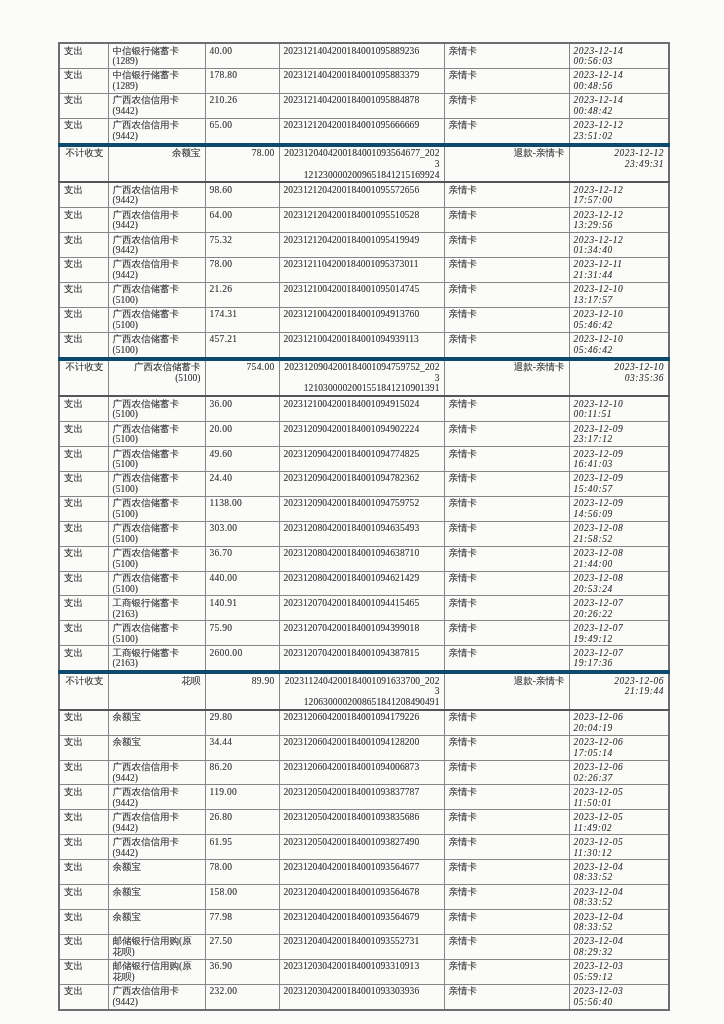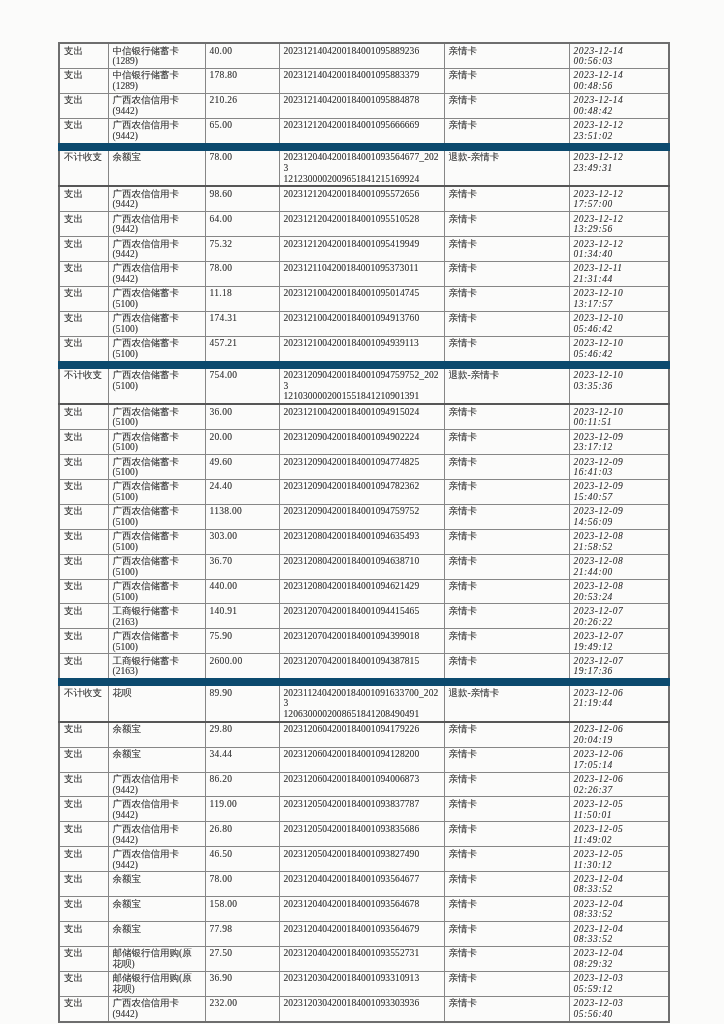--- a/index.html
+++ b/index.html
@@ -30,22 +30,23 @@
     vertical-align: top;
     padding: 1.5px 4px 1px 4px;
     font-size: 9.5px;
     line-height: 10.7px;
     color: #3c3c3c;
     white-space: pre-line;
     overflow: hidden;
     text-shadow: 0 0 0.5px rgba(70,70,70,0.5);
   }
   table.txn tr.flagged td {
-    border-top: 8px solid #0c4a6e;
+    border-top: 4px solid #0c4a6e;
     border-bottom: 2px solid #565656;
+    text-align: right;
   }
   td.c-txn_id {
     word-break: break-all;
     letter-spacing: 0.1px;
   }
   td.c-datetime {
     letter-spacing: 0.55px;
     font-style: italic;
   }
   td.c-amount {
@@ -153,21 +154,21 @@
           <td class="c-amount">78.00</td>
           <td class="c-txn_id">2023121104200184001095373011</td>
           <td class="c-category">亲情卡</td>
           <td class="c-datetime">2023-12-11
 21:31:44</td>
         </tr>
         <tr>
           <td class="c-type">支出</td>
           <td class="c-account">广西农信储蓄卡
 (5100)</td>
-          <td class="c-amount">11.18</td>
+          <td class="c-amount">21.26</td>
           <td class="c-txn_id">2023121004200184001095014745</td>
           <td class="c-category">亲情卡</td>
           <td class="c-datetime">2023-12-10
 13:17:57</td>
         </tr>
         <tr>
           <td class="c-type">支出</td>
           <td class="c-account">广西农信储蓄卡
 (5100)</td>
           <td class="c-amount">174.31</td>
@@ -362,21 +363,21 @@
           <td class="c-amount">26.80</td>
           <td class="c-txn_id">2023120504200184001093835686</td>
           <td class="c-category">亲情卡</td>
           <td class="c-datetime">2023-12-05
 11:49:02</td>
         </tr>
         <tr>
           <td class="c-type">支出</td>
           <td class="c-account">广西农信信用卡
 (9442)</td>
-          <td class="c-amount">46.50</td>
+          <td class="c-amount">61.95</td>
           <td class="c-txn_id">2023120504200184001093827490</td>
           <td class="c-category">亲情卡</td>
           <td class="c-datetime">2023-12-05
 11:30:12</td>
         </tr>
         <tr>
           <td class="c-type">支出</td>
           <td class="c-account">余额宝</td>
           <td class="c-amount">78.00</td>
           <td class="c-txn_id">2023120404200184001093564677</td>

